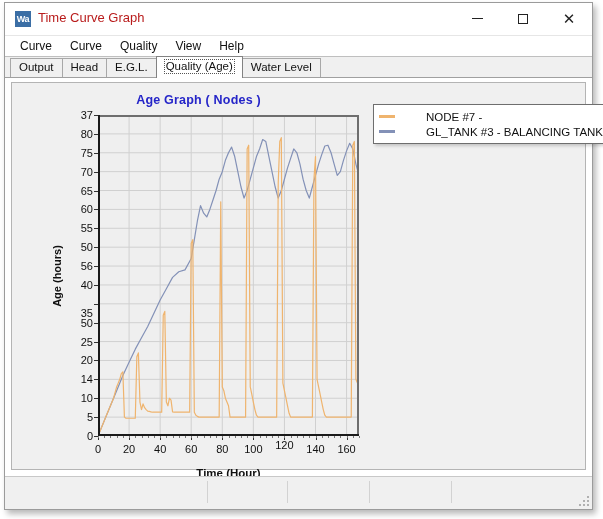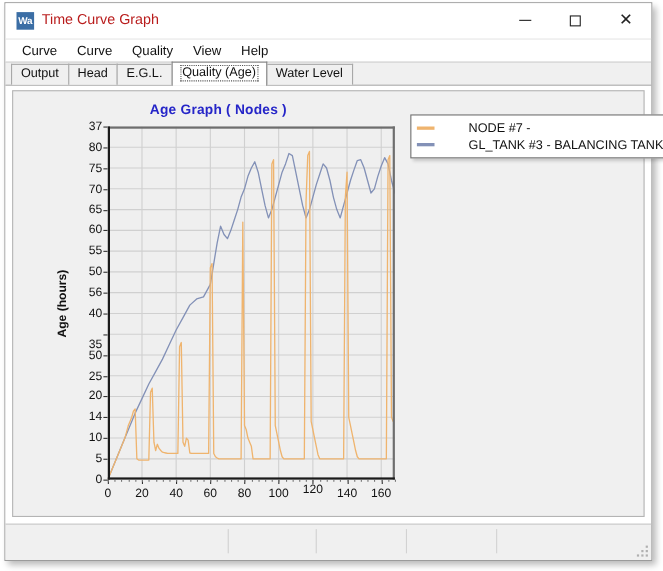--- a/index.html
+++ b/index.html
@@ -180,20 +180,21 @@
   </div>
 
   <div class="client">
     <div class="chart-panel">
 
       <div class="chart-title">
         <span class="chart-title-inner">Age Graph ( Nodes )</span>
       </div>
 
       <div class="ylabel">Age (hours)</div>
+      <div class="xlabel">Time (Hour)</div>
 
       <div id="ytick-holder">
           <div class="ytick-label" style="top: 353px; left: 59px;">0</div>
           <div style="position: absolute; width: 4px; height: 1px; background: rgb(51, 51, 51); left: 82px; top: 353px;"></div>
           <div class="ytick-label" style="top: 334.118px; left: 59px;">5</div>
           <div style="position: absolute; width: 4px; height: 1px; background: rgb(51, 51, 51); left: 82px; top: 334.118px;"></div>
           <div class="ytick-label" style="top: 315.235px; left: 59px;">10</div>
           <div style="position: absolute; width: 4px; height: 1px; background: rgb(51, 51, 51); left: 82px; top: 315.235px;"></div>
           <div class="ytick-label" style="top: 296.353px; left: 59px;">14</div>
           <div style="position: absolute; width: 4px; height: 1px; background: rgb(51, 51, 51); left: 82px; top: 296.353px;"></div>

